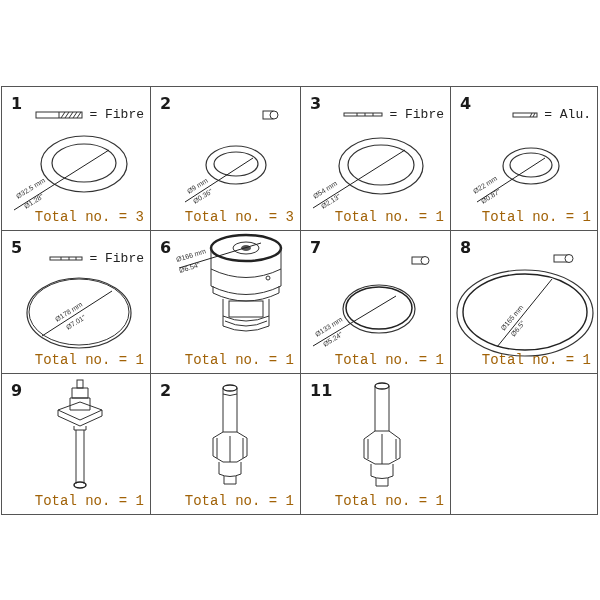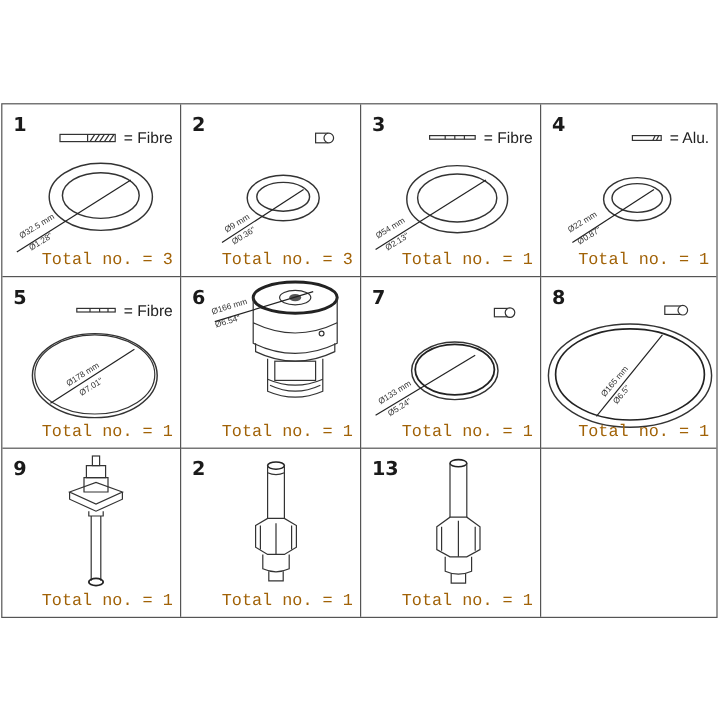--- a/index.html
+++ b/index.html
@@ -1,21 +1,21 @@
 <!DOCTYPE html>
 <html><head>
 <meta charset="utf-8">
 <style>
   html,body{margin:0;padding:0;background:#ffffff;}
   body{width:600px;height:600px;position:relative;overflow:hidden;font-family:"DejaVu Sans","Liberation Sans",sans-serif;color:#1a1a1a;}
   .grid{position:absolute;left:1px;top:86px;width:597px;height:429px;border:1px solid #555;box-sizing:border-box;}
   .cell{position:absolute;box-sizing:border-box;border-right:1px solid #555;border-bottom:1px solid #555;}
   .num{position:absolute;left:9px;top:7px;font-weight:bold;font-size:16px;font-family:"DejaVu Sans",sans-serif;}
   .total{position:absolute;right:6px;bottom:5px;font-size:14px;font-family:Liberation Mono, monospace;color:#a16207;}
-  .mat{position:absolute;right:6px;top:20px;font-size:13px;font-family:Liberation Sans, sans-serif;display:flex;align-items:center;gap:6px;color:#222;}
+  .mat{position:absolute;right:6px;top:20px;font-size:13px;font-family:Liberation Mono, monospace;display:flex;align-items:center;gap:6px;color:#222;}
   svg{position:absolute;left:0;top:0;overflow:visible;}
   .dim{font-size:7px;fill:#333;font-family:"Liberation Sans",sans-serif;}
 </style>
 </head>
 <body>
 
 <div class="grid">
 
   <div class="cell" style="left:0;top:0;width:149px;height:144px;">
     <div class="num">1</div>
@@ -185,21 +185,21 @@
       <path d="M72 20 Q79 23 86 20" fill="none" stroke="#333"></path>
       <path d="M62 64 L72 58 H86 L96 64 V82 L86 88 H72 L62 82 Z" fill="none" stroke="#333"></path>
       <path d="M66 64 V84 M79 62 V88 M92 64 V84" stroke="#333"></path>
       <path d="M68 88 V100 Q79 105 90 100 V88" fill="none" stroke="#333"></path>
       <path d="M73 102 V110 H85 V102" fill="none" stroke="#333"></path>
     </svg>
     <div class="total">Total no. = 1</div>
   </div>
 
   <div class="cell" style="left:299px;top:287px;width:150px;height:140px;border-bottom:none;">
-    <div class="num">13</div>
+    <div class="num">11</div>
     <svg width="150" height="140">
       <ellipse cx="81" cy="12" rx="7" ry="3" fill="none" stroke="#222" stroke-width="1.3"></ellipse>
       <path d="M74 12 V57 M88 12 V57" stroke="#333"></path>
       <path d="M63 65 L74 57 H88 L99 65 V84 L88 90 H74 L63 84 Z" fill="none" stroke="#333"></path>
       <path d="M67 65 V85 M81 60 V90 M95 65 V85" stroke="#333"></path>
       <path d="M70 90 V102 Q81 107 92 102 V90" fill="none" stroke="#333"></path>
       <path d="M75 104 V112 H87 V104" fill="none" stroke="#333"></path>
     </svg>
     <div class="total">Total no. = 1</div>
   </div>

